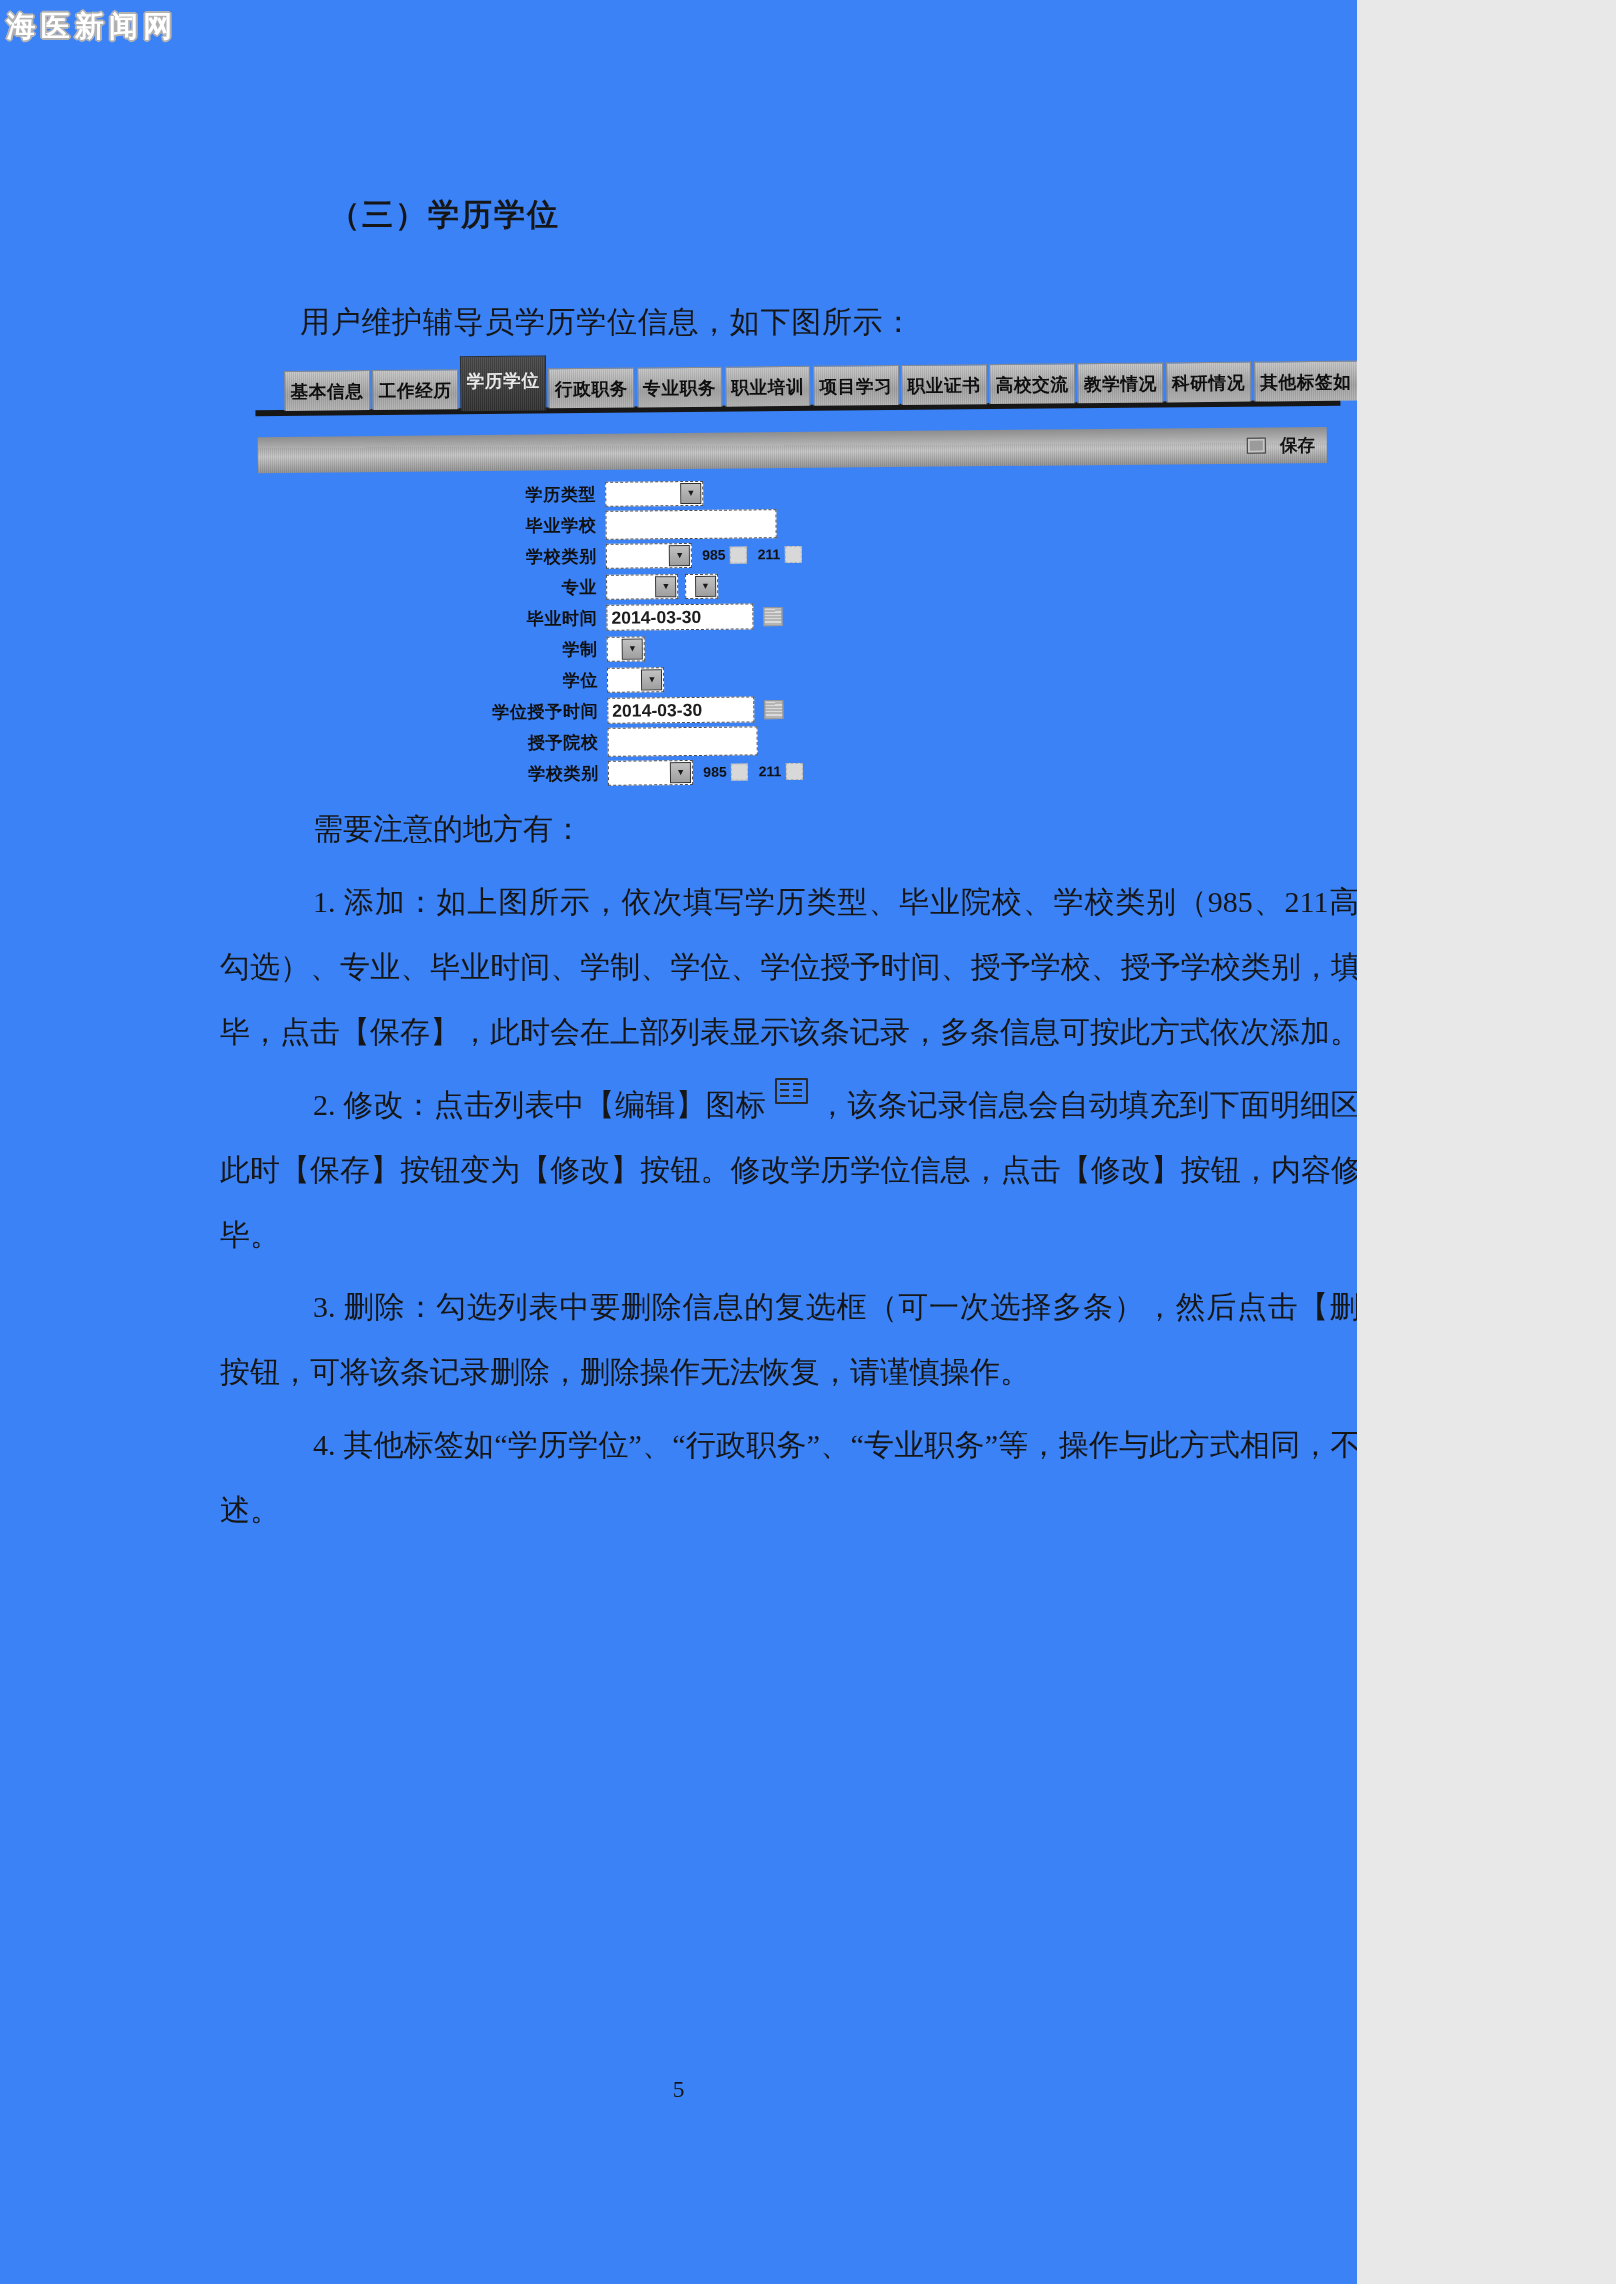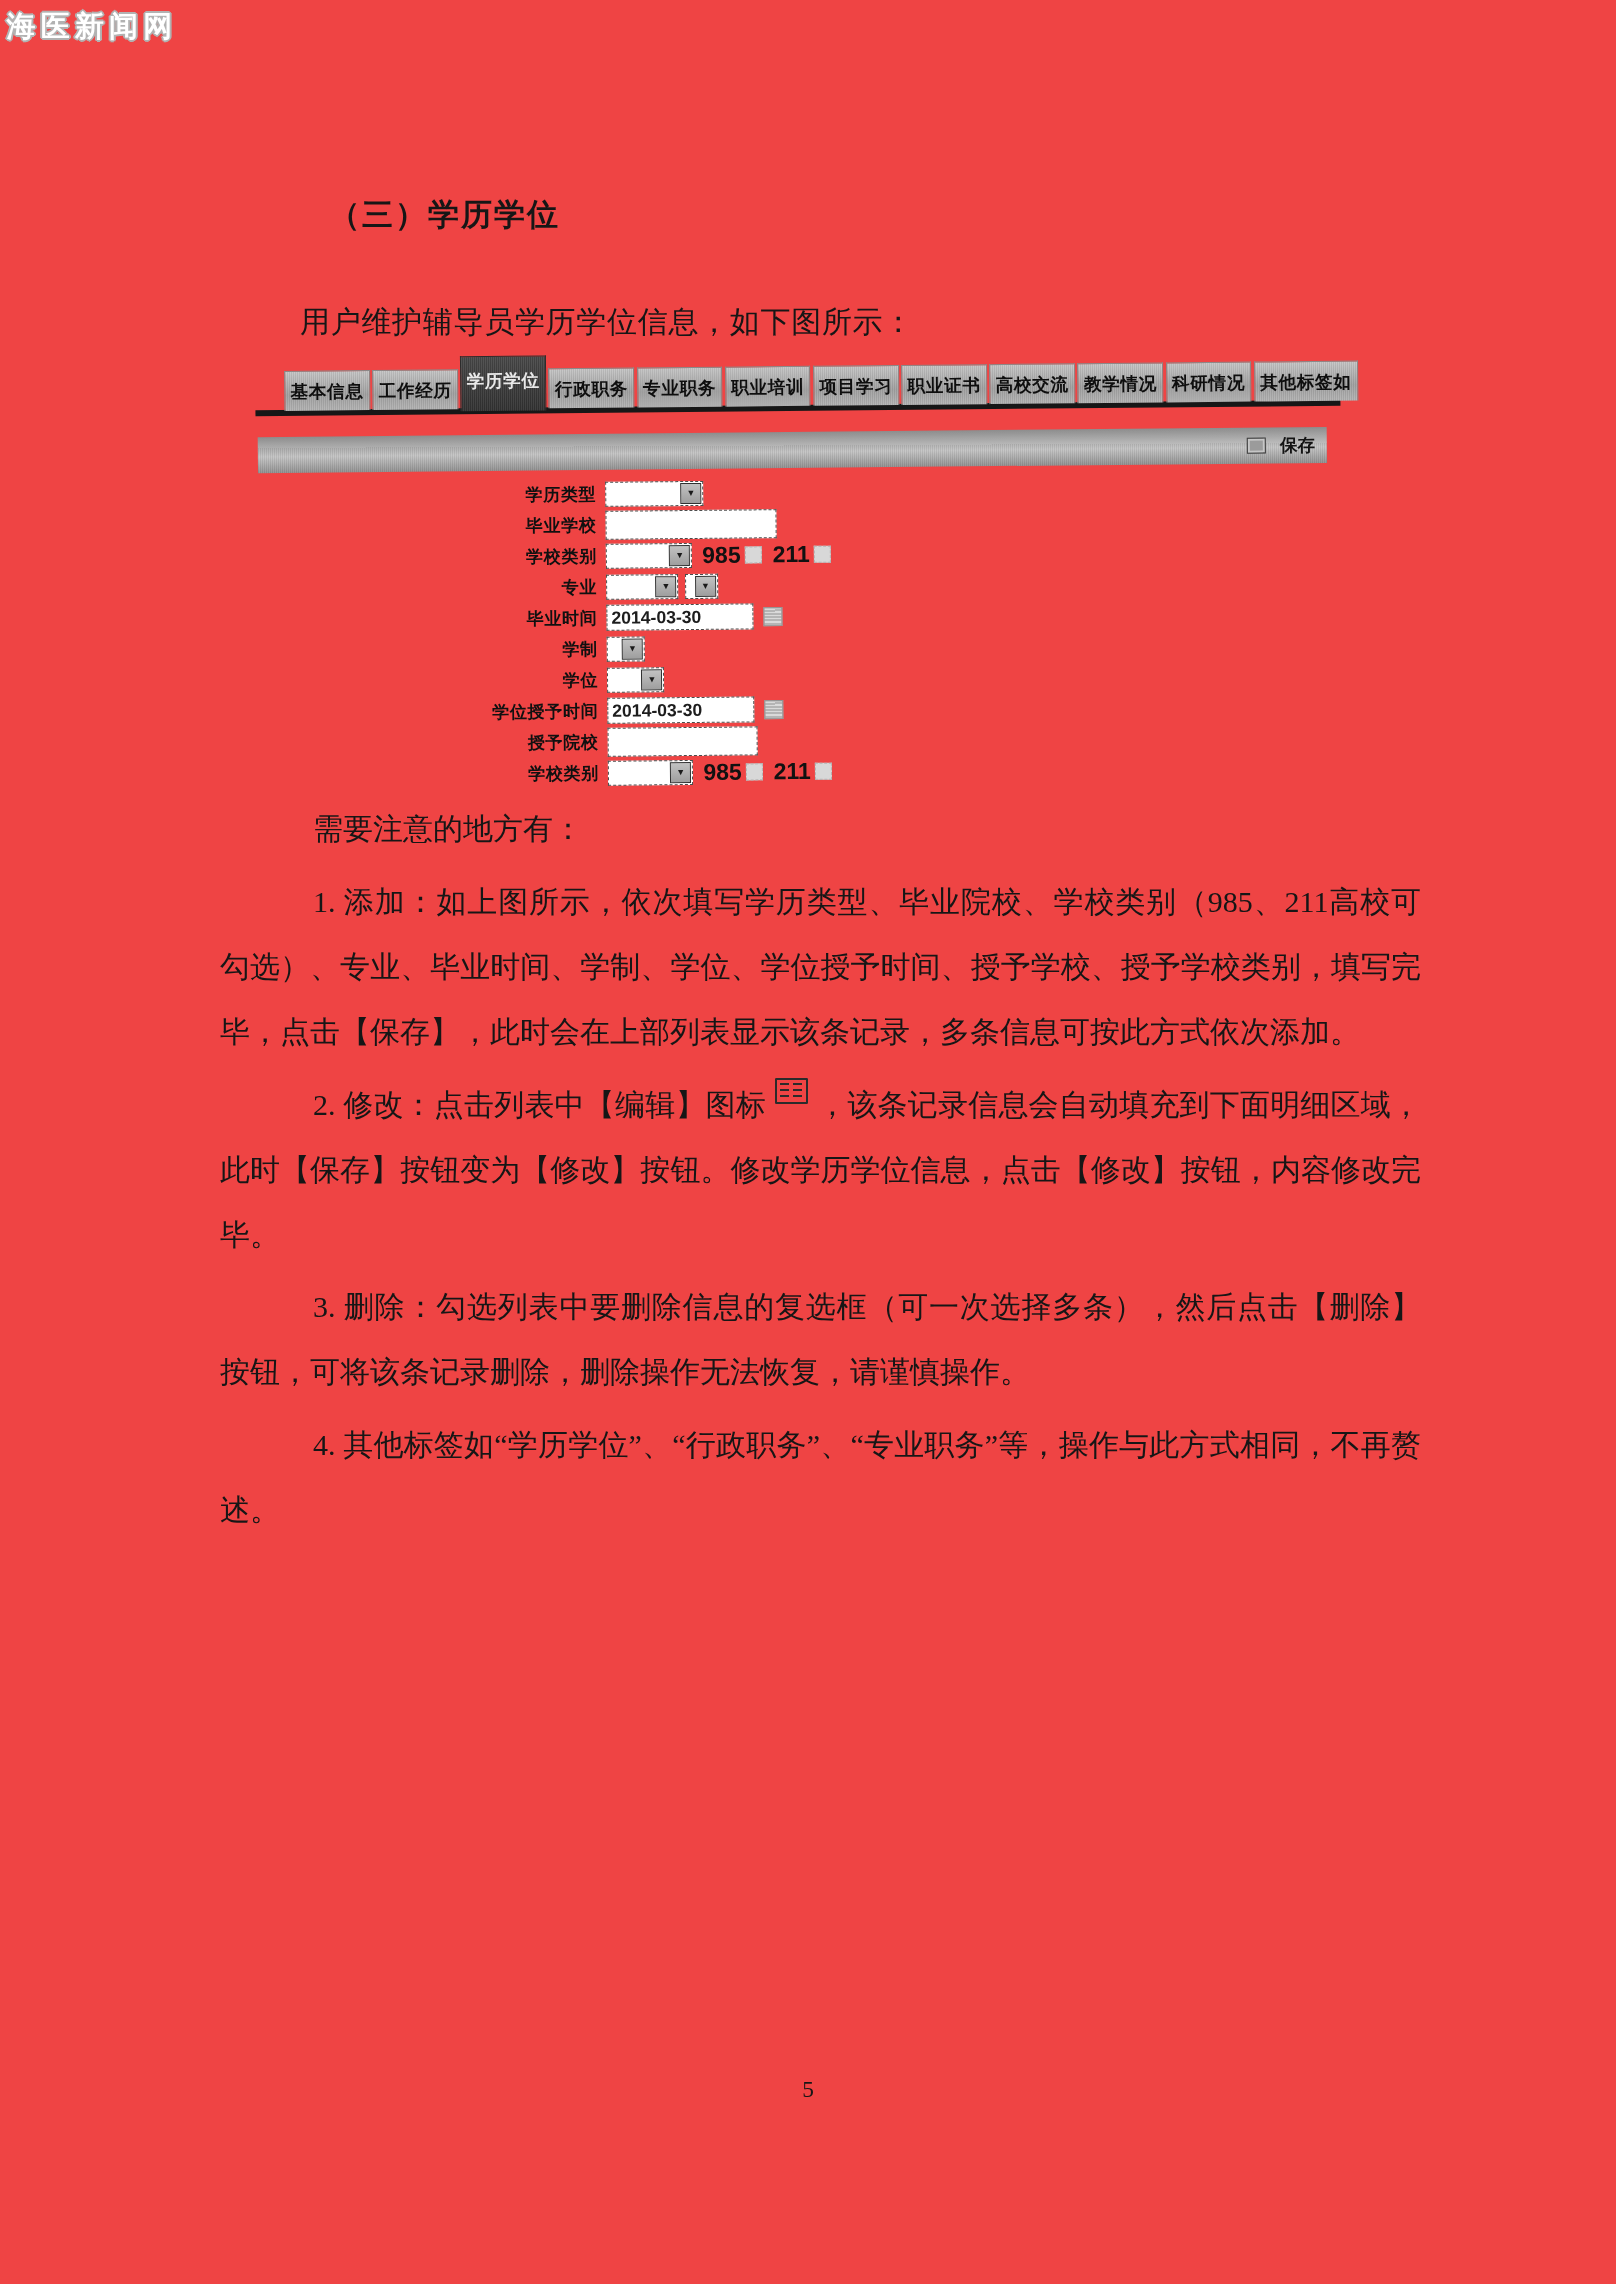--- a/index.html
+++ b/index.html
@@ -1,19 +1,19 @@
 <!DOCTYPE html>
 <html style="font-size:10.4px"><head>
 <meta charset="utf-8">
 <style>
   html,body{margin:0;padding:0;background:#e8e8e8;}
   .page{
     position:relative;
-    width:1616px;height:2284px;
-    background:#ef4444;
+    width:1357px;height:2284px;
+    background:#3b82f6;
     font-family:"Liberation Serif","DejaVu Serif",serif;
     color:#161616;
     overflow:hidden;
   }
 
   
   .watermark{
     position:absolute;top:6.5px;left:6.5px;
     font-family:"DejaVu Sans","Liberation Sans",sans-serif;
     font-size:29px;font-weight:bold;letter-spacing:5.2px;
@@ -120,21 +120,21 @@
     display:flex;align-items:center;justify-content:center;
     font-size:9px;color:#1a1a1a;
   }
   .cal{
     width:17px;height:17px;margin-left:9.8px;cursor:pointer;
     background:
       repeating-linear-gradient(180deg,rgba(255,255,255,0.5) 0 1.3px,transparent 1.3px 3.3px),
       #b5b5b5;
     border:0.7px solid #939393;
   }
-  .tag{font-size:23px;font-weight:bold;color:#111;margin-left:10.4px;margin-right:4.6px;}
+  .tag{font-size:14px;font-weight:bold;color:#111;margin-left:10.4px;margin-right:4.6px;}
   .cb{
     width:15px;height:15px;background:#d8d8d8;
     border:0.7px dashed #b3b3b3;cursor:pointer;
   }
 </style>
 </head>
 <body>
 
 <div class="page">
 

